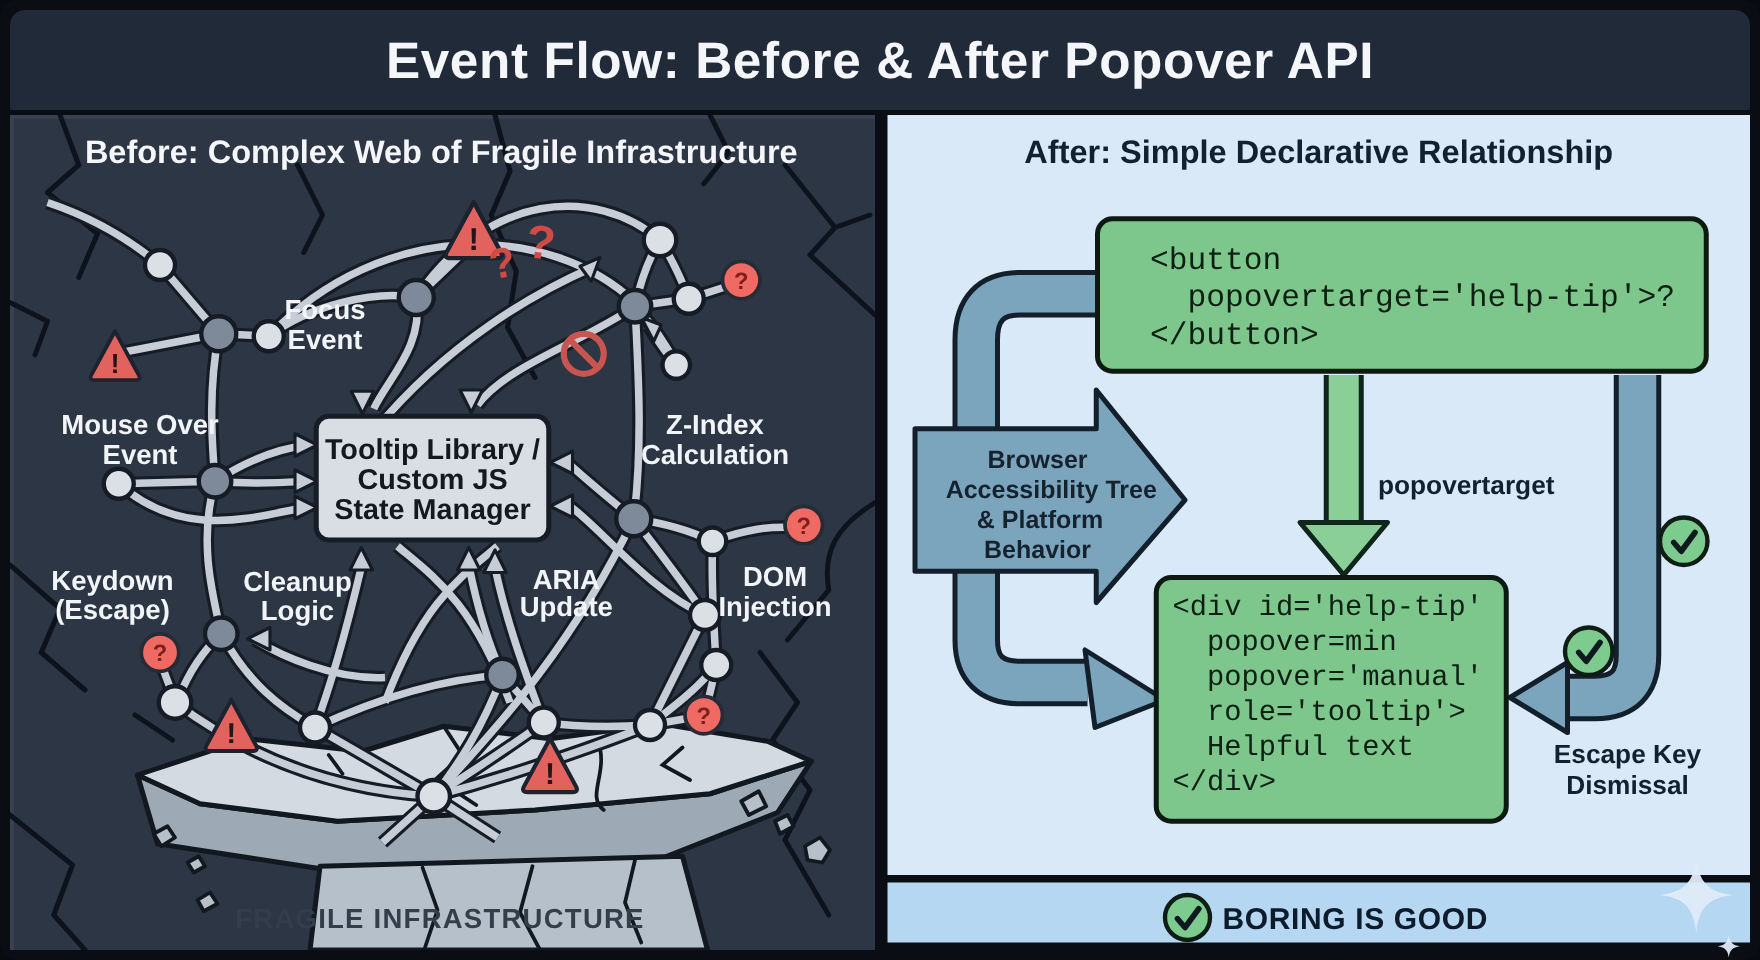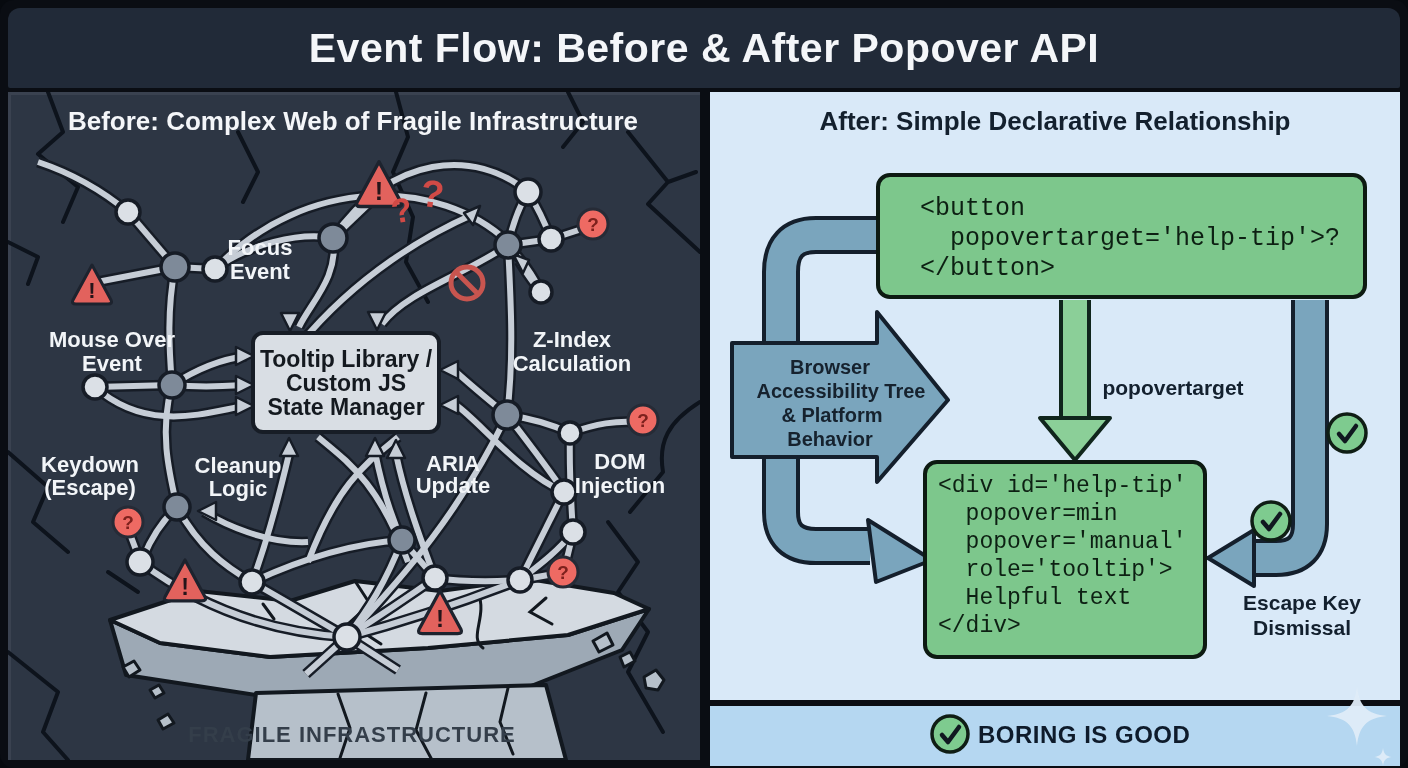--- a/index.html
+++ b/index.html
@@ -4,21 +4,21 @@
 <style>
   html,body{margin:0;padding:0;background:#070a0f;}
   .frame{position:relative;width:1408px;height:768px;background:#0a0d13;border-radius:14px;
          overflow:hidden;font-family:"Liberation Sans",sans-serif;}
   .titlebar{position:absolute;left:8px;top:8px;width:1392px;height:80px;background:#212a38;
             border-radius:12px 12px 2px 2px;display:flex;align-items:center;justify-content:center;}
   .titlebar span{color:#f4f6f9;font-size:41px;font-weight:bold;letter-spacing:.5px;}
   .left-panel{position:absolute;left:8px;top:92px;width:692px;height:668px;background:#2d3644;
               box-shadow:inset 3px 0 0 #3a4250, inset 0 3px 0 #3a4250;}
   .right-panel{position:absolute;left:710px;top:92px;width:690px;height:608px;background:#d9e9f8;}
-  .footer-bar{position:absolute;left:710px;top:706px;width:690px;height:60px;background:#b5d7f1;}
+  .footer-bar{position:absolute;left:710px;top:706px;width:690px;height:48px;background:#b5d7f1;}
   .sparkle{position:absolute;left:1325px;top:676px;width:80px;height:92px;z-index:5;pointer-events:none;}
   svg{position:absolute;left:0;top:0;}
   
   .crack{stroke:#0d131c;stroke-width:4;fill:none;stroke-linejoin:round;stroke-linecap:round;}
   .edge-outline use{stroke:#161c26;stroke-width:11;fill:none;}
   .edge-fill use{stroke:#c6cdd6;stroke-width:6;fill:none;}
   .ah{fill:#c6cdd6;stroke:#161c26;stroke-width:2.5;stroke-linejoin:round;}
   .node-light{fill:#dbe0e6;stroke:#161c26;stroke-width:3.5;}
   .node-dark{fill:#7e8a99;stroke:#161c26;stroke-width:3.5;}
   .tri{fill:#e2625d;stroke:#1d232e;stroke-width:3;stroke-linejoin:round;}

